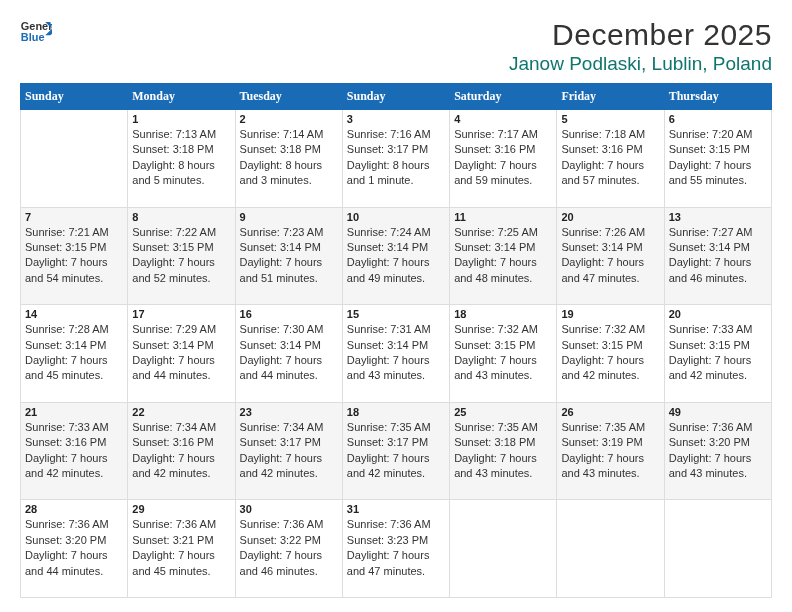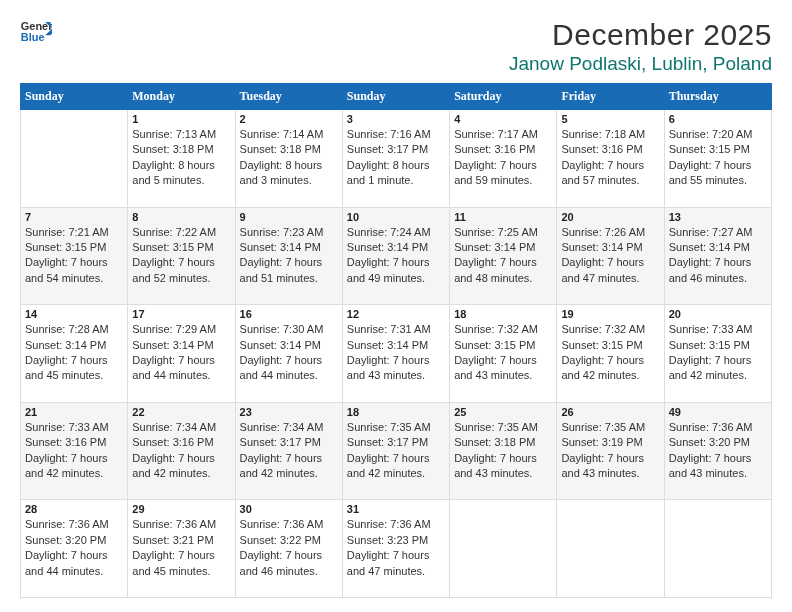--- a/index.html
+++ b/index.html
@@ -188,21 +188,21 @@
           </td>
           <td>
             <span class="day-number">17</span>
             <div class="cell-text">Sunrise: 7:29 AM<br>Sunset: 3:14 PM<br>Daylight: 7 hours<br>and 44 minutes.</div>
           </td>
           <td>
             <span class="day-number">16</span>
             <div class="cell-text">Sunrise: 7:30 AM<br>Sunset: 3:14 PM<br>Daylight: 7 hours<br>and 44 minutes.</div>
           </td>
           <td>
-            <span class="day-number">12</span>
+            <span class="day-number">15</span>
             <div class="cell-text">Sunrise: 7:31 AM<br>Sunset: 3:14 PM<br>Daylight: 7 hours<br>and 43 minutes.</div>
           </td>
           <td>
             <span class="day-number">18</span>
             <div class="cell-text">Sunrise: 7:32 AM<br>Sunset: 3:15 PM<br>Daylight: 7 hours<br>and 43 minutes.</div>
           </td>
           <td>
             <span class="day-number">19</span>
             <div class="cell-text">Sunrise: 7:32 AM<br>Sunset: 3:15 PM<br>Daylight: 7 hours<br>and 42 minutes.</div>
           </td>

